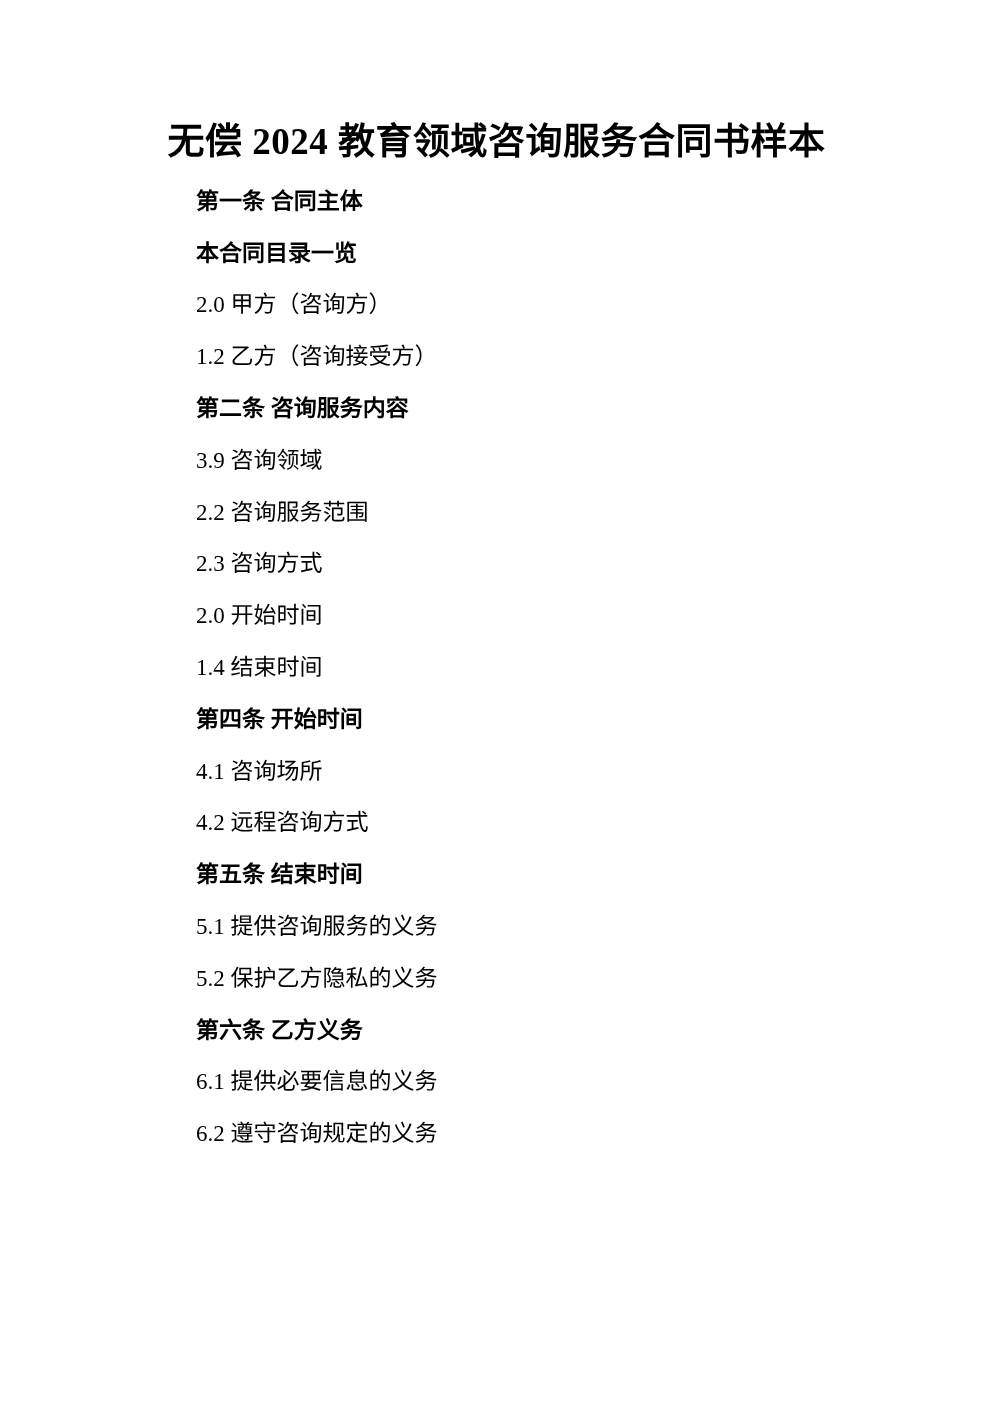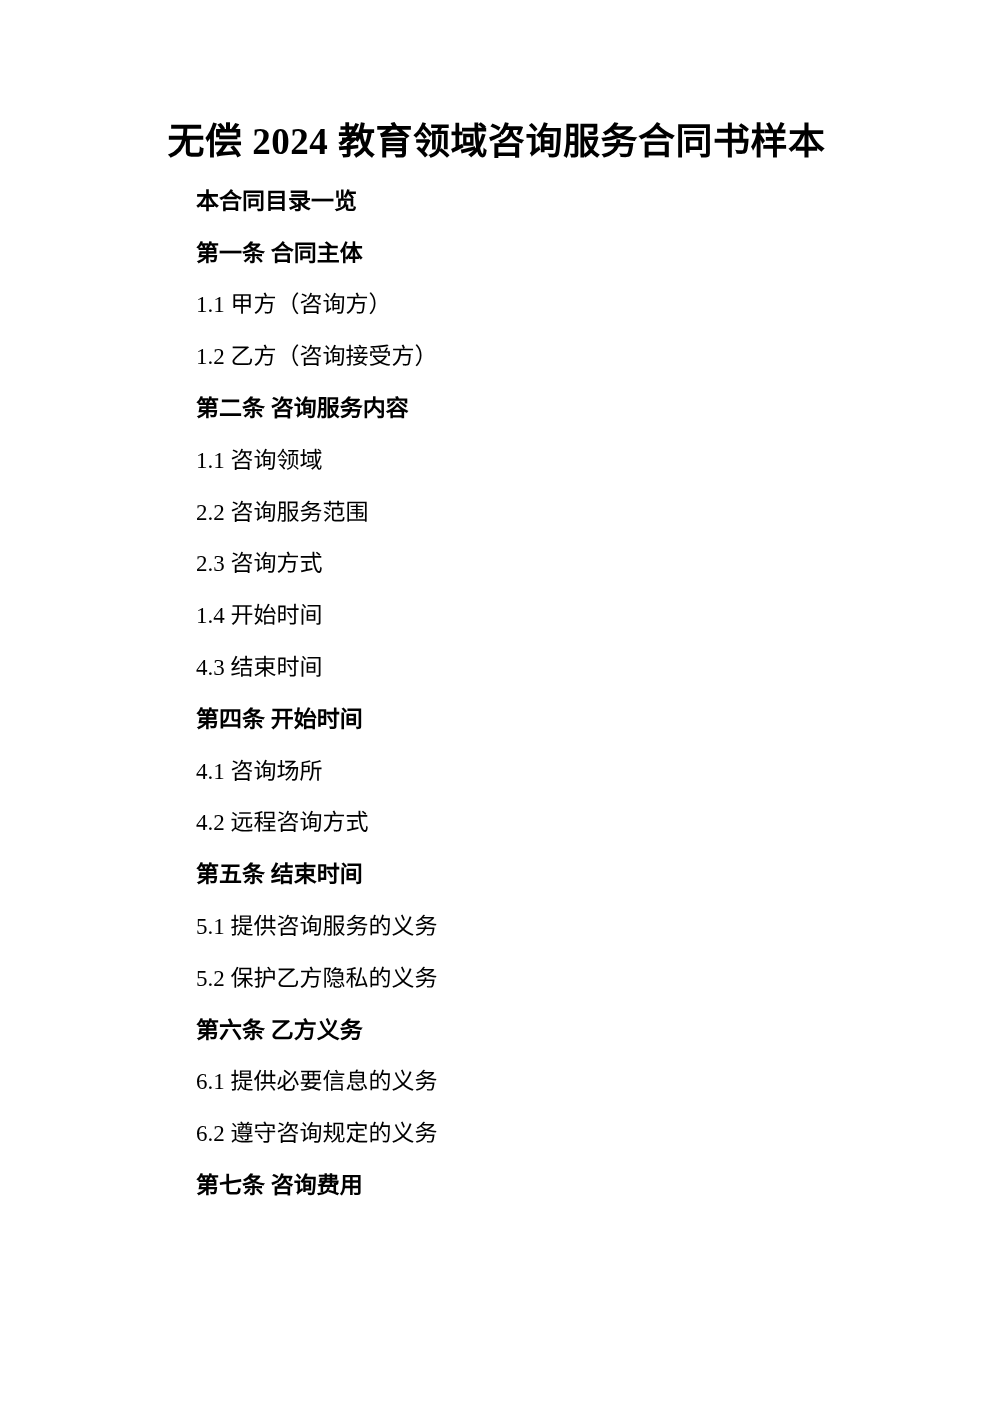--- a/index.html
+++ b/index.html
@@ -44,34 +44,33 @@
   .toc-line.bold {
     font-weight: 700;
   }
 </style>
 </head>
 <body>
 
 <div class="page">
   <h1 class="doc-title">无偿 2024 教育领域咨询服务合同书样本</h1>
   <div class="toc">
+      <div class="toc-line bold">第一条 合同主体</div>
       <div class="toc-line bold">本合同目录一览</div>
-      <div class="toc-line bold">第一条 合同主体</div>
-      <div class="toc-line">1.1 甲方（咨询方）</div>
+      <div class="toc-line">2.0 甲方（咨询方）</div>
       <div class="toc-line">1.2 乙方（咨询接受方）</div>
       <div class="toc-line bold">第二条 咨询服务内容</div>
-      <div class="toc-line">1.1 咨询领域</div>
+      <div class="toc-line">3.9 咨询领域</div>
       <div class="toc-line">2.2 咨询服务范围</div>
       <div class="toc-line">2.3 咨询方式</div>
-      <div class="toc-line">1.4 开始时间</div>
-      <div class="toc-line">4.3 结束时间</div>
+      <div class="toc-line">2.0 开始时间</div>
+      <div class="toc-line">1.4 结束时间</div>
       <div class="toc-line bold">第四条 开始时间</div>
       <div class="toc-line">4.1 咨询场所</div>
       <div class="toc-line">4.2 远程咨询方式</div>
       <div class="toc-line bold">第五条 结束时间</div>
       <div class="toc-line">5.1 提供咨询服务的义务</div>
       <div class="toc-line">5.2 保护乙方隐私的义务</div>
       <div class="toc-line bold">第六条 乙方义务</div>
       <div class="toc-line">6.1 提供必要信息的义务</div>
       <div class="toc-line">6.2 遵守咨询规定的义务</div>
-      <div class="toc-line bold">第七条 咨询费用</div>
     </div>
 </div>
 
 </body></html>

